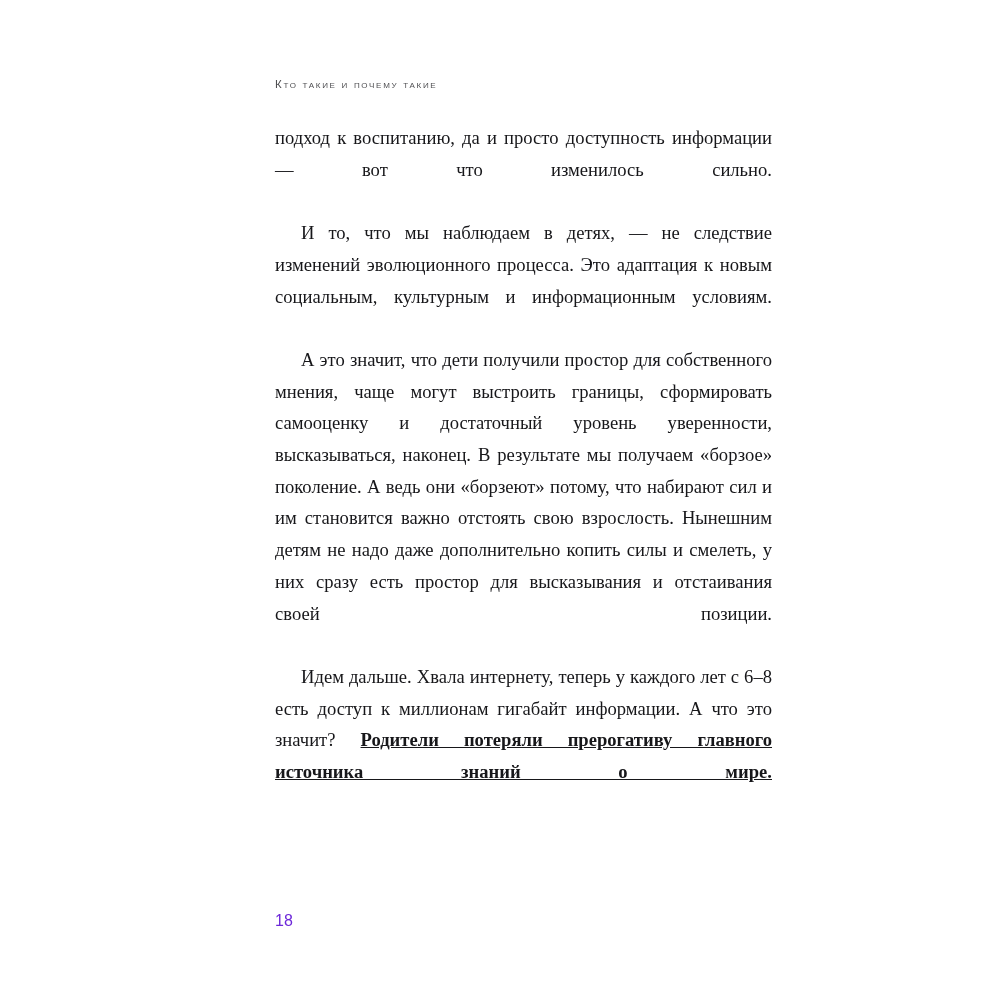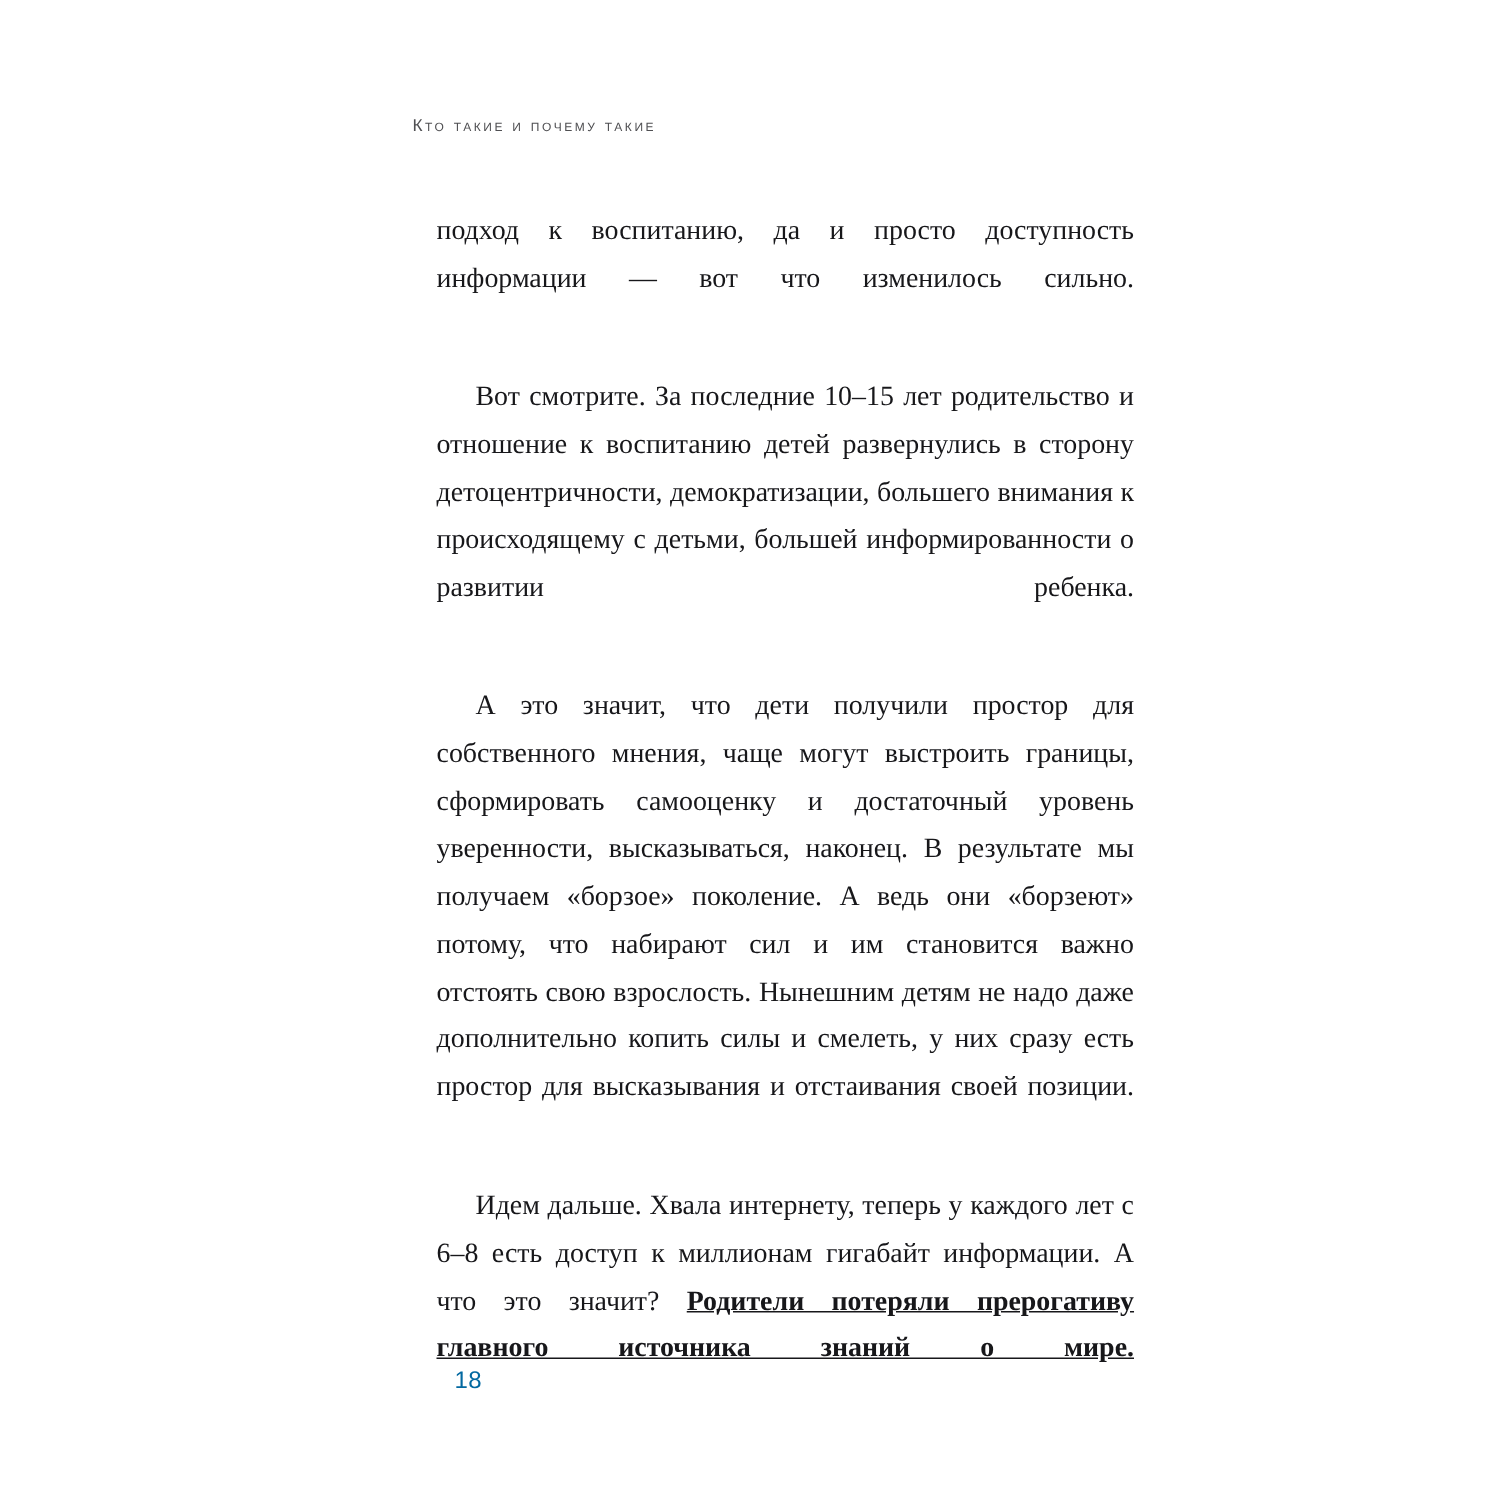--- a/index.html
+++ b/index.html
@@ -53,21 +53,21 @@
     font-size: 18.6px;
     line-height: 31.7px;
     color: #17171a;
     text-align: justify;
     text-justify: inter-word;
     hyphens: manual;
     word-spacing: 0.2px;
   }
 
   .para {
-    margin: 16px;
+    margin: 0;
     text-indent: 26px;
     text-align: justify;
   }
   .para.no-indent {
     text-indent: 0;
   }
   
   .para:after {
     content: "";
     display: inline-block;
@@ -80,38 +80,37 @@
   }
 
   
   .folio {
     position: absolute;
     left: 275px;
     top: 911px;
     font-family: "Liberation Sans", "DejaVu Sans", sans-serif;
     font-size: 16px;
     line-height: 20px;
-    color: #0369a1;
+    color: #6d28d9;
     letter-spacing: 0.2px;
-    margin-left: 28px;
   }
 </style>
 </head>
 <body>
 
 <div class="page">
 
   <div class="running-header">Кто такие и почему такие</div>
 
   <div class="textblock">
 
     <p class="para no-indent">подход к воспитанию, да и просто доступность информации — вот что изменилось сильно.</p>
 
+    <p class="para">И то, что мы наблюдаем в детях, — не следствие изменений эволюционного процесса. Это адаптация к новым социальным, культурным и информационным условиям.</p>
 
-    <p class="para">Вот смотрите. За последние 10–15 лет родительство и отношение к воспитанию детей развернулись в сторону детоцентричности, демократизации, большего внимания к происходящему с детьми, большей информированности о развитии ребенка.</p>
 
     <p class="para">А это значит, что дети получили простор для собственного мнения, чаще могут выстроить границы, сформировать самооценку и достаточный уровень уверенности, высказываться, наконец. В результате мы получаем «борзое» поколение. А ведь они «борзеют» потому, что набирают сил и им становится важно отстоять свою взрослость. Нынешним детям не надо даже дополнительно копить силы и смелеть, у них сразу есть простор для высказывания и отстаивания своей позиции.</p>
 
     <p class="para"><span>Идем дальше. Хвала интернету, теперь у каждого лет с 6–8 есть доступ к миллионам гигабайт информации. А что это значит? </span><span class="bold">Родители потеряли прерогативу главного источника знаний о мире.</span></p>
 
   </div>
 
   <div class="folio">18</div>
 
 </div>

